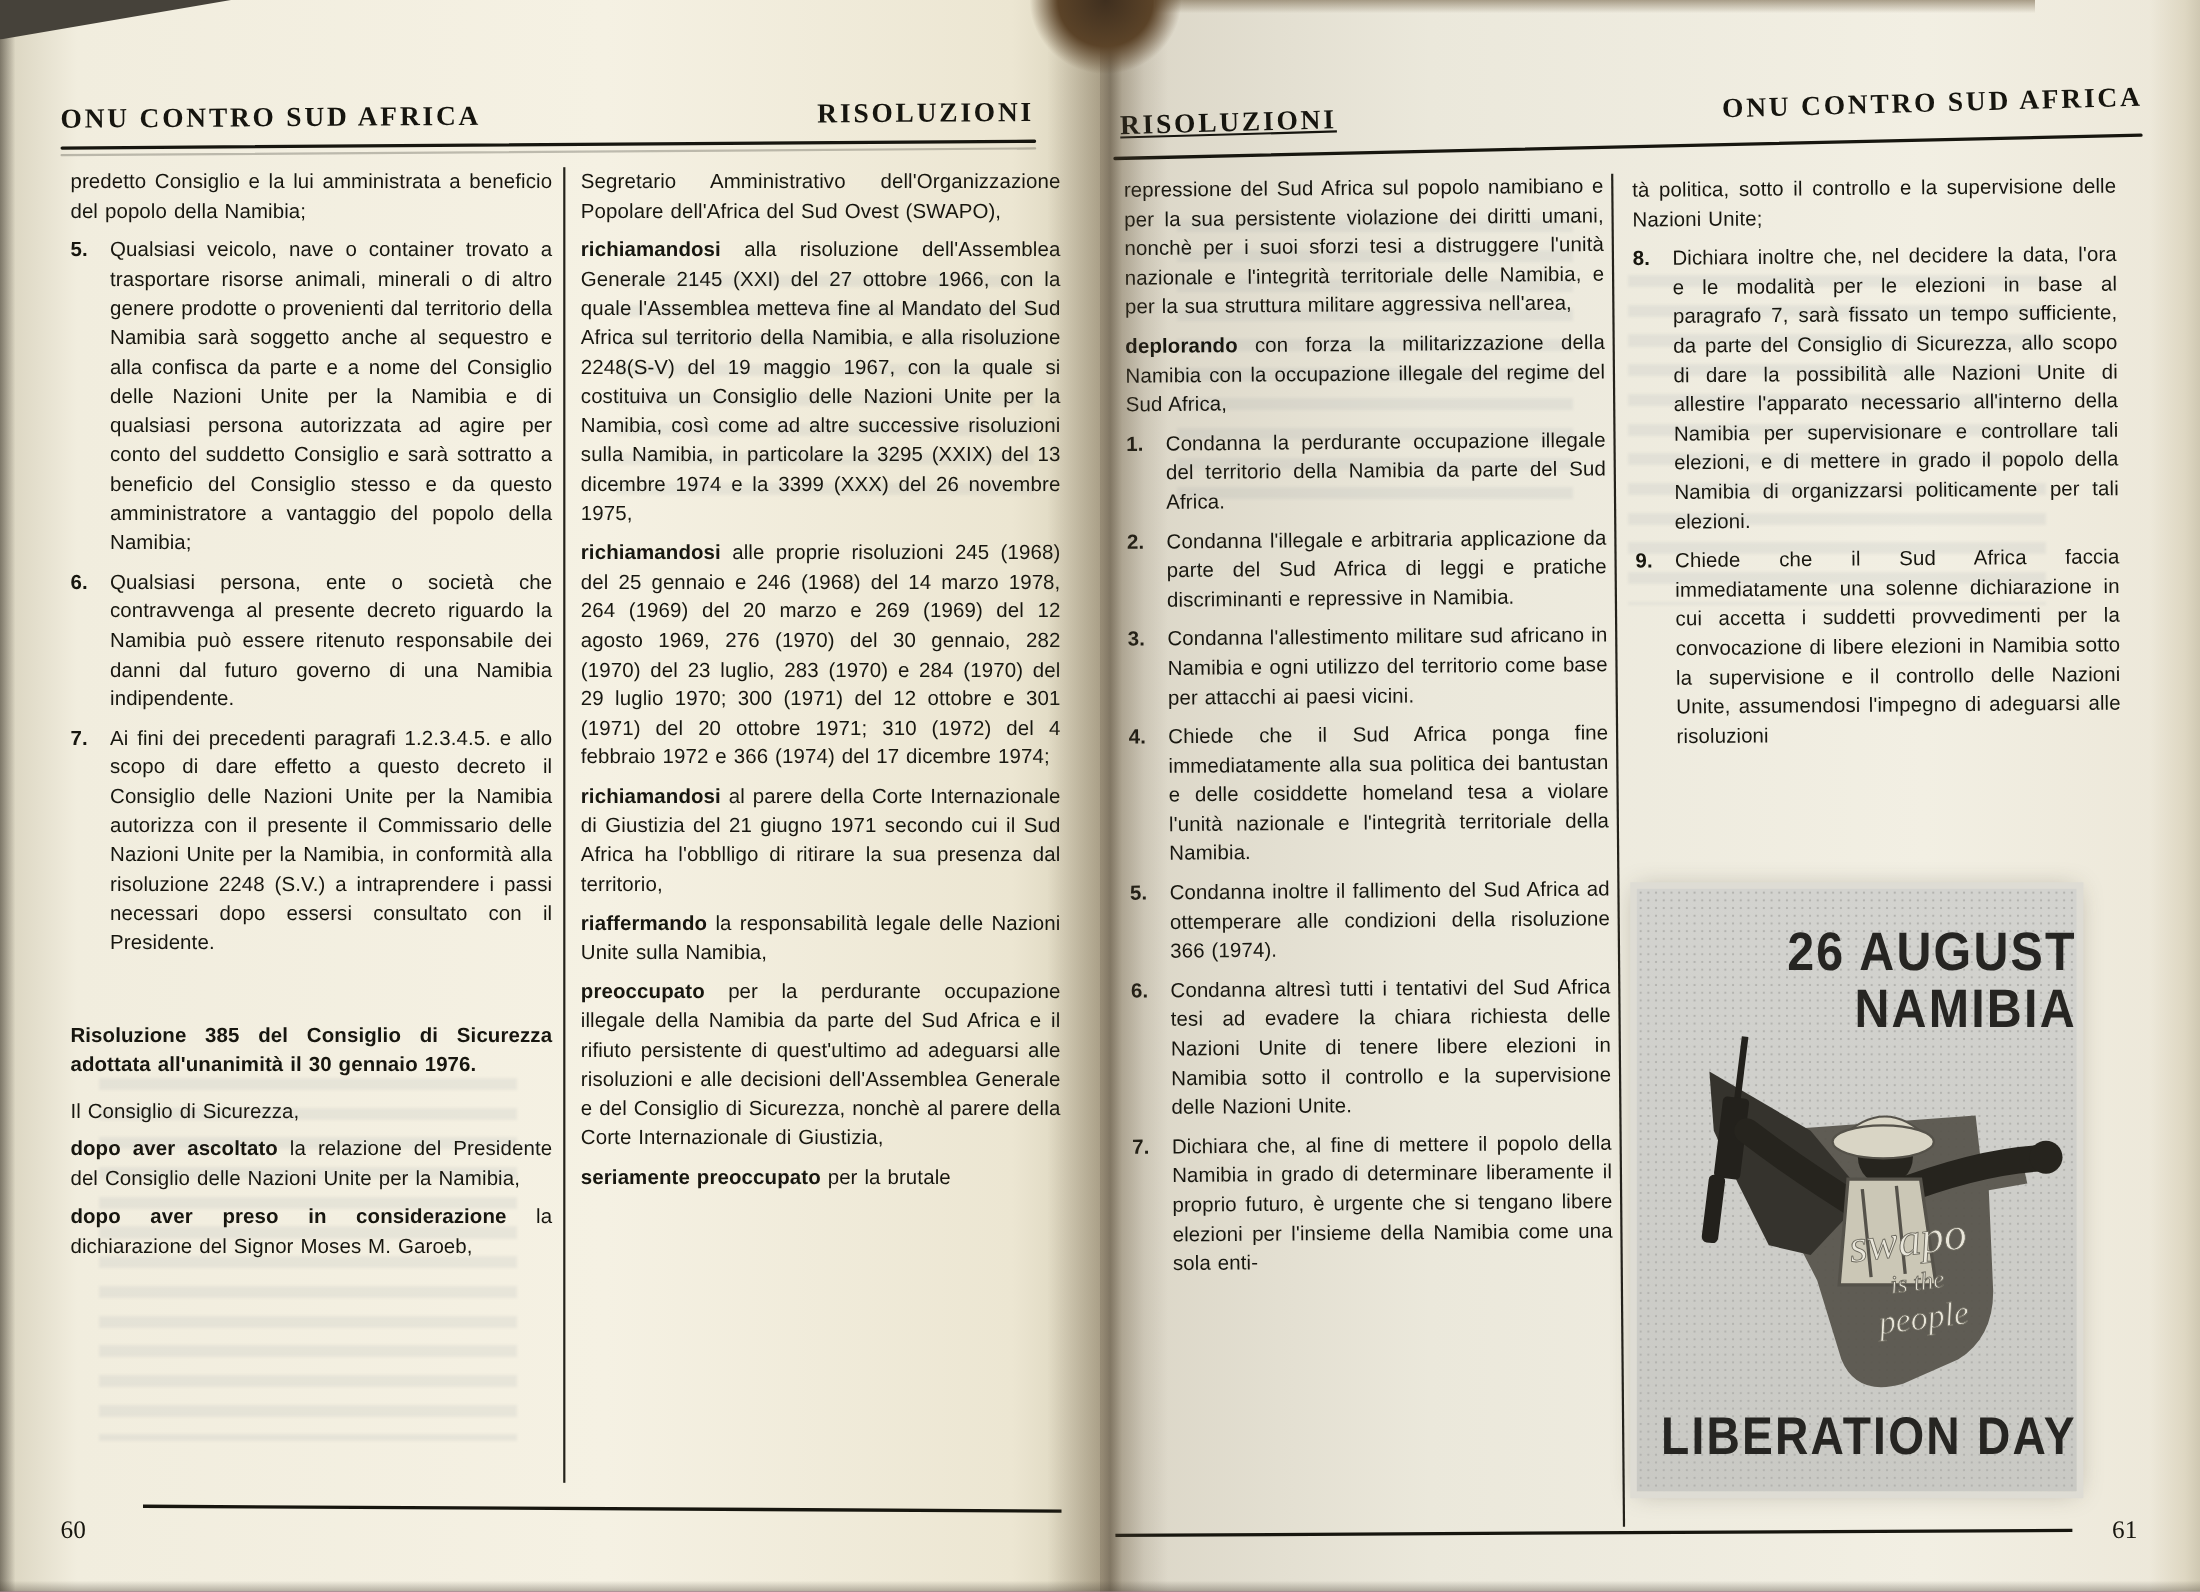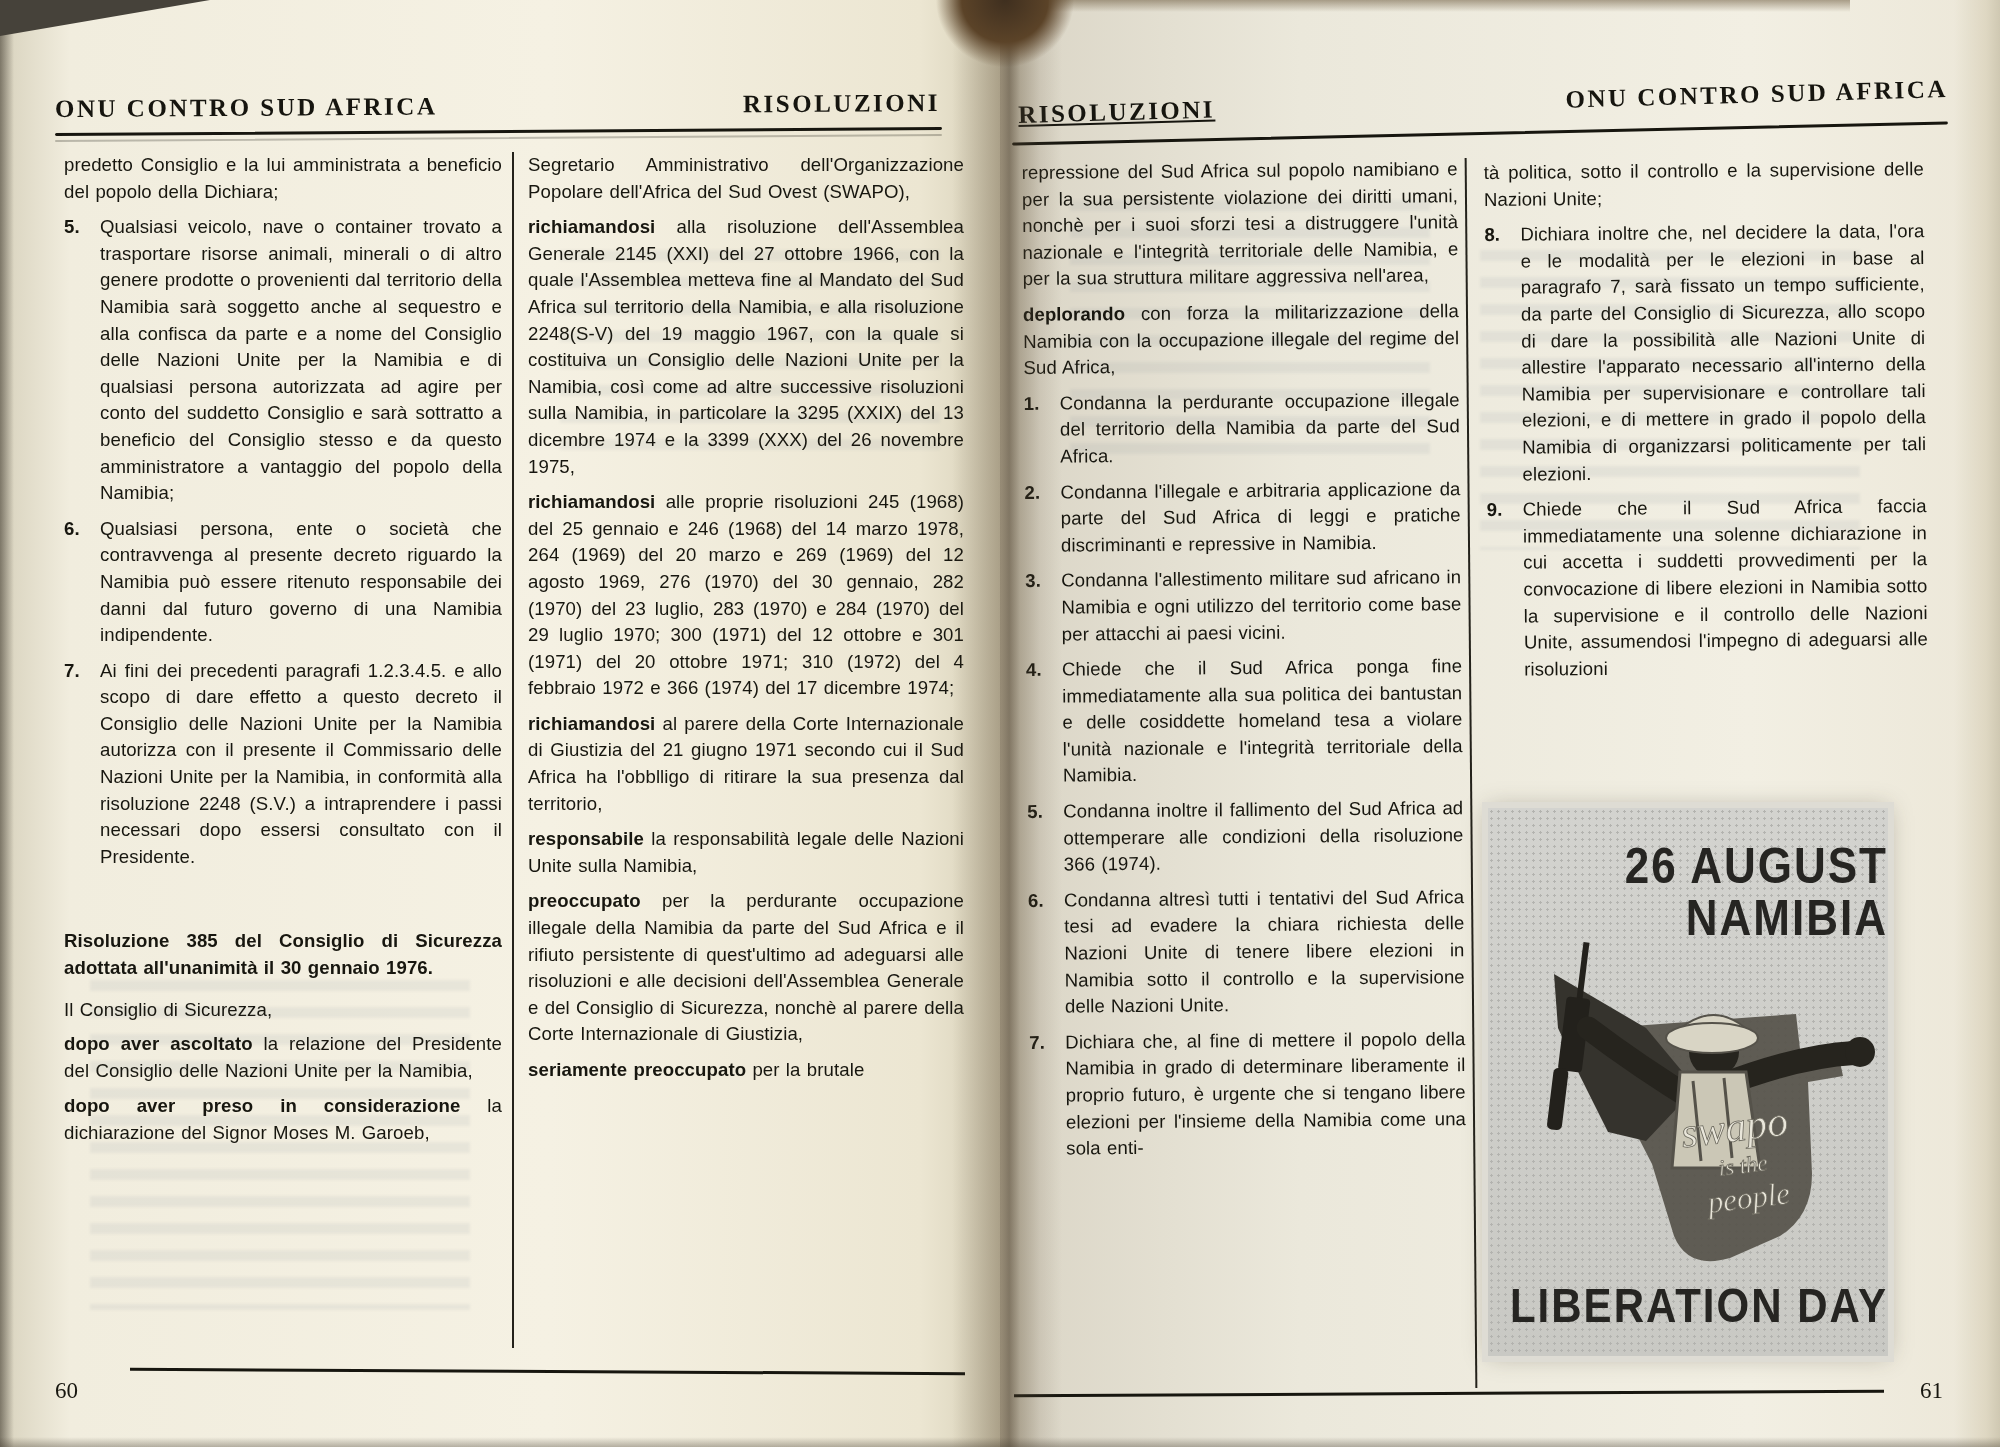--- a/index.html
+++ b/index.html
@@ -86,36 +86,36 @@
     <div class="ghost" style="left:560px;top:250px;width:380px;height:200px;"></div>
 
     <div class="hdr" style="left:55px;top:92px;width:885px;transform:rotate(-.4deg);">
       <span>ONU CONTRO SUD AFRICA</span>
       <span>RISOLUZIONI</span>
     </div>
     <div class="hdr-rule" style="left:55px;top:130px;width:887px;transform:rotate(-.4deg);"></div>
     <div class="hdr-rule ghostline" style="left:55px;top:137px;width:887px;transform:rotate(-.4deg);"></div>
 
     <div class="col" id="L1" style="left:64px;top:152px;width:438px;">
-        <p>predetto Consiglio e la lui amministrata a beneficio del popolo della Dichiara;</p>
+        <p>predetto Consiglio e la lui amministrata a beneficio del popolo della Namibia;</p>
         <p class="num"><span class="n">5.</span>Qualsiasi veicolo, nave o container trovato a trasportare risorse animali, minerali o di altro genere prodotte o provenienti dal territorio della Namibia sarà soggetto anche al sequestro e alla confisca da parte e a nome del Consiglio delle Nazioni Unite per la Namibia e di qualsiasi persona autorizzata ad agire per conto del suddetto Consiglio e sarà sottratto a beneficio del Consiglio stesso e da questo amministratore a vantaggio del popolo della Namibia;</p>
         <p class="num"><span class="n">6.</span>Qualsiasi persona, ente o società che contravvenga al presente decreto riguardo la Namibia può essere ritenuto responsabile dei danni dal futuro governo di una Namibia indipendente.</p>
         <p class="num"><span class="n">7.</span>Ai fini dei precedenti paragrafi 1.2.3.4.5. e allo scopo di dare effetto a questo decreto il Consiglio delle Nazioni Unite per la Namibia autorizza con il presente il Commissario delle Nazioni Unite per la Namibia, in conformità alla risoluzione 2248 (S.V.) a intraprendere i passi necessari dopo essersi consultato con il Presidente.</p>
         <p class="bighead">Risoluzione 385 del Consiglio di Sicurezza adottata all'unanimità il 30 gennaio 1976.</p>
         <p class="opener">Il Consiglio di Sicurezza,</p>
         <p><b>dopo aver ascoltato</b> la relazione del Presidente del Consiglio delle Nazioni Unite per la Namibia,</p>
         <p><b>dopo aver preso in considerazione</b> la dichiarazione del Signor Moses M. Garoeb,</p>
       </div>
     <div class="vdiv" style="left:512px;top:152px;height:1196px;"></div>
     <div class="col" id="L2" style="left:528px;top:152px;width:436px;">
         <p>Segretario Amministrativo dell'Organizzazione Popolare dell'Africa del Sud Ovest (SWAPO),</p>
         <p><b>richiamandosi</b> alla risoluzione dell'Assemblea Generale 2145 (XXI) del 27 ottobre 1966, con la quale l'Assemblea metteva fine al Mandato del Sud Africa sul territorio della Namibia, e alla risoluzione 2248(S-V) del 19 maggio 1967, con la quale si costituiva un Consiglio delle Nazioni Unite per la Namibia, così come ad altre successive risoluzioni sulla Namibia, in particolare la 3295 (XXIX) del 13 dicembre 1974 e la 3399 (XXX) del 26 novembre 1975,</p>
         <p><b>richiamandosi</b> alle proprie risoluzioni 245 (1968) del 25 gennaio e 246 (1968) del 14 marzo 1978, 264 (1969) del 20 marzo e 269 (1969) del 12 agosto 1969, 276 (1970) del 30 gennaio, 282 (1970) del 23 luglio, 283 (1970)  e 284 (1970) del 29 luglio 1970; 300 (1971) del 12 ottobre e 301 (1971) del 20 ottobre 1971; 310 (1972) del 4 febbraio 1972 e 366 (1974) del 17 dicembre 1974;</p>
         <p><b>richiamandosi</b> al parere della Corte Internazionale di Giustizia del 21 giugno 1971 secondo cui il Sud Africa ha l'obblligo di ritirare la sua presenza dal territorio,</p>
-        <p><b>responsabile</b> la responsabilità legale delle Nazioni Unite sulla Namibia,</p>
+        <p><b>riaffermando</b> la responsabilità legale delle Nazioni Unite sulla Namibia,</p>
         <p><b>preoccupato</b> per la perdurante occupazione illegale della Namibia da parte del Sud Africa e il rifiuto persistente di quest'ultimo ad adeguarsi alle risoluzioni e alle decisioni dell'Assemblea Generale e del Consiglio di Sicurezza, nonchè al parere della Corte Internazionale di Giustizia,</p>
         <p><b>seriamente preoccupato</b> per la brutale</p>
       </div>
 
     <span class="pagenum" style="left:55px;top:1354px;margin-top:24px;">60</span>
     <div class="f-rule" style="left:130px;top:1370px;width:835px;transform:rotate(.3deg);"></div>
   </div>
 
   <div class="page page-right">
     <div class="ghost" style="left:70px;top:200px;width:360px;height:260px;"></div>

